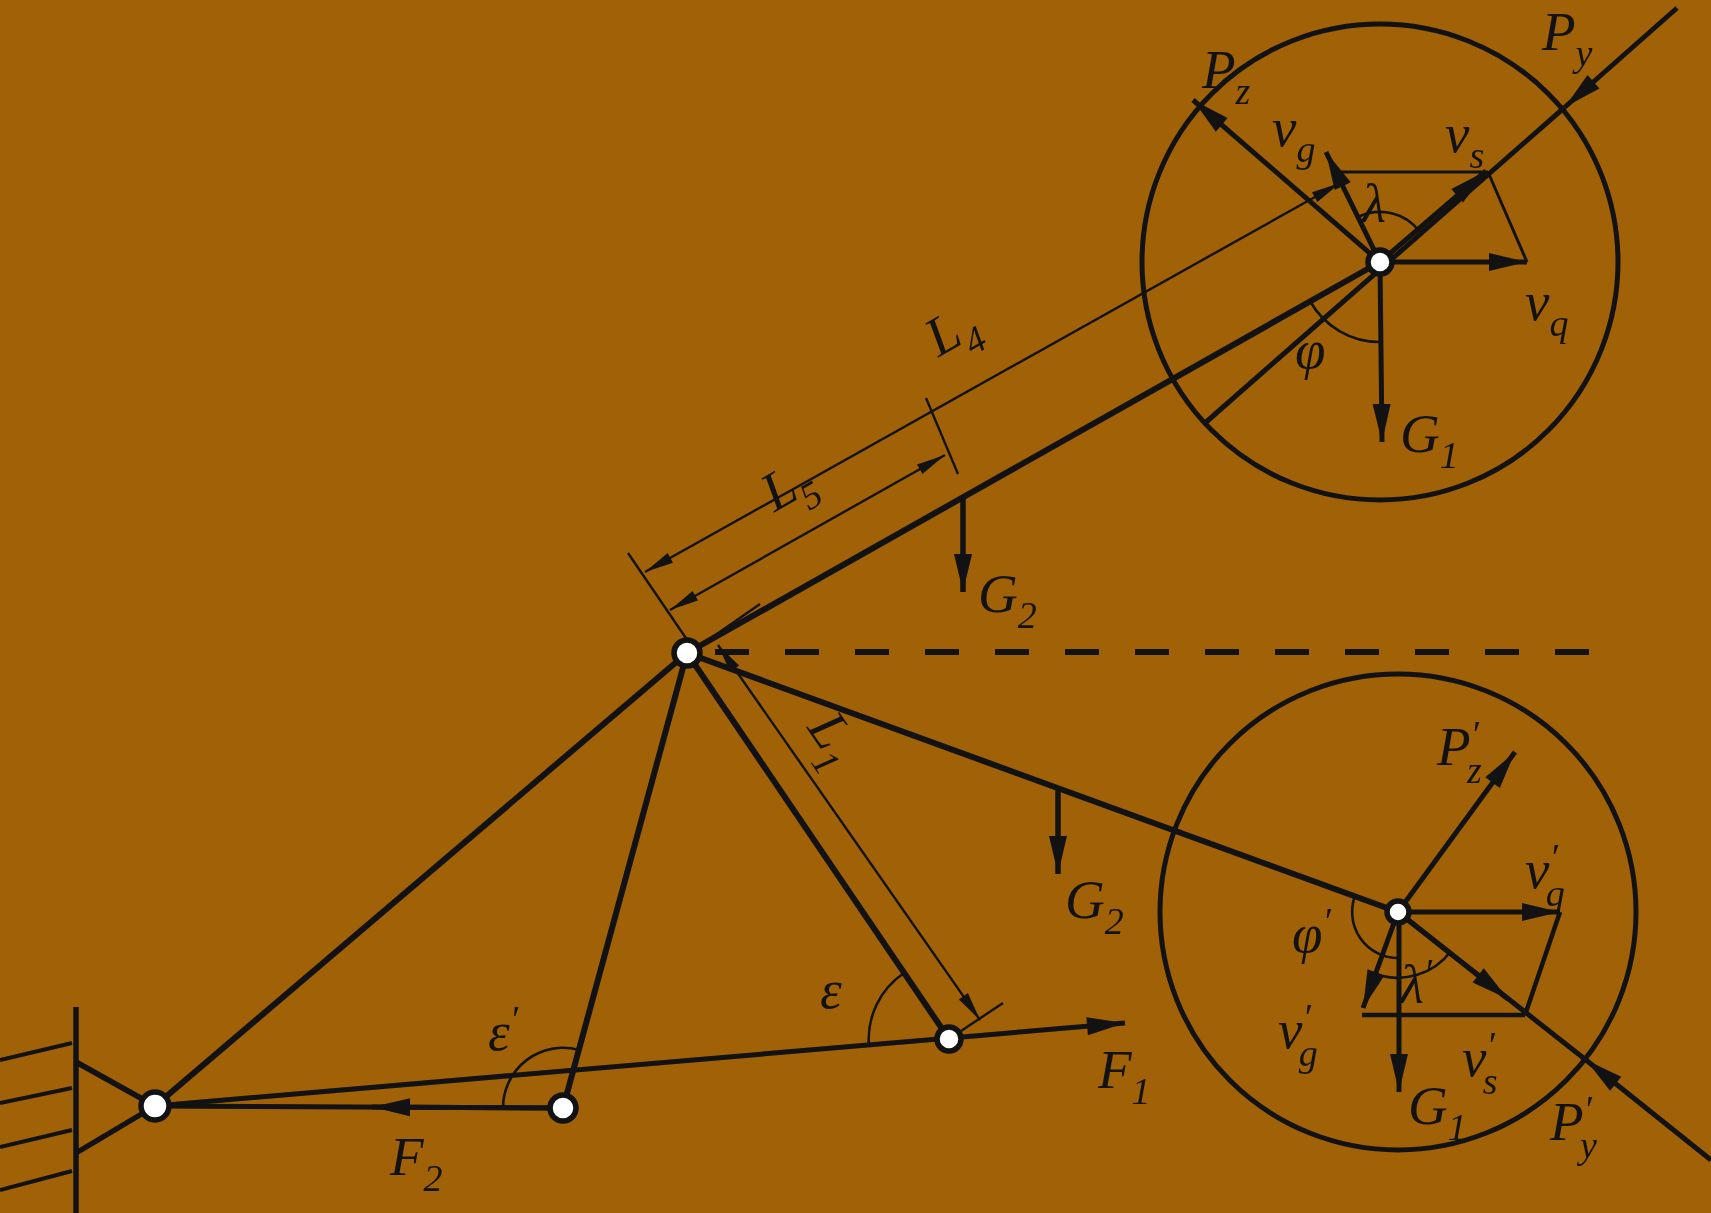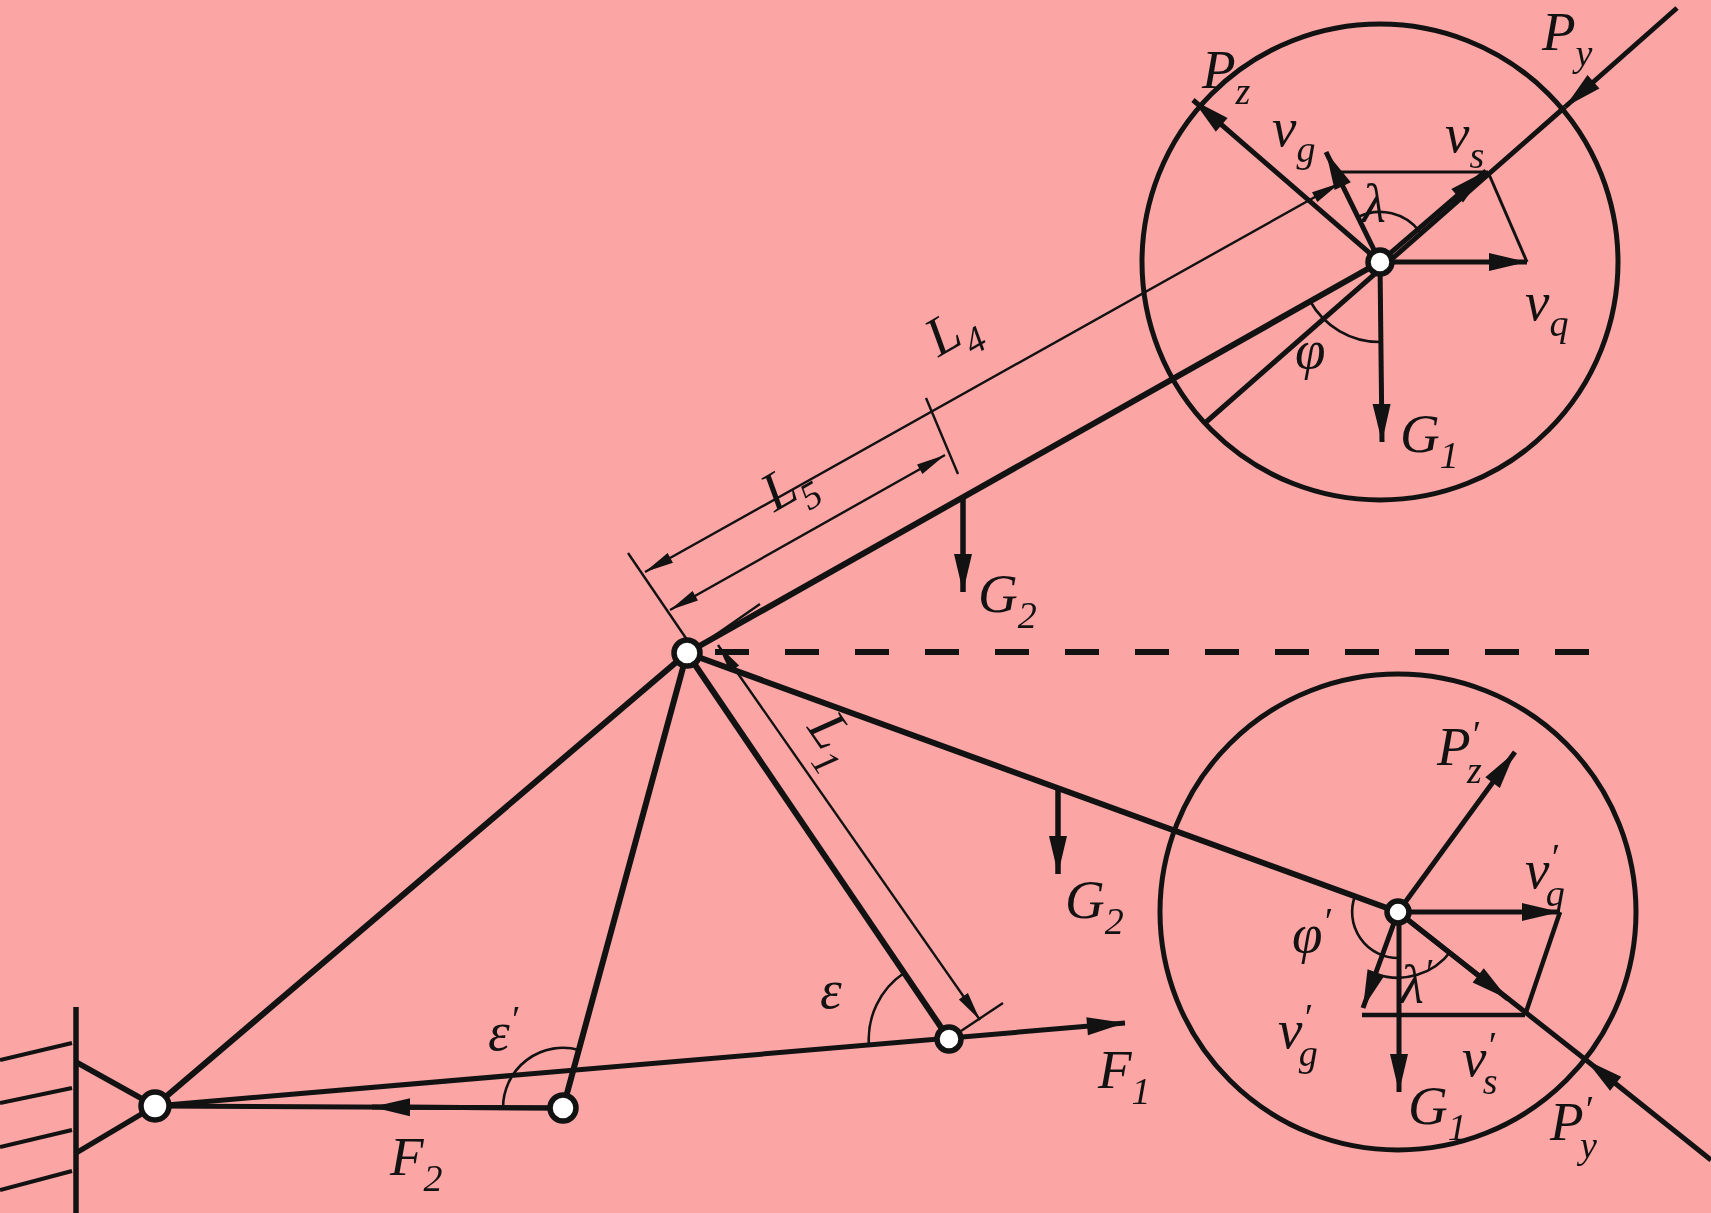--- a/index.html
+++ b/index.html
@@ -1,16 +1,16 @@
 <!DOCTYPE html>
 <html><head>
 <meta charset="utf-8">
 <style>
   html,body{margin:0;padding:0;background:#ffffff;}
-  .stage{width:1711px;height:1213px;position:relative;background:#fca5a5;overflow:hidden;}
+  .stage{width:1711px;height:1213px;position:relative;background:#a16207;overflow:hidden;}
   svg{display:block;}
   .lbl{font-family:"Liberation Serif","DejaVu Serif",serif;font-style:italic;font-size:55px;fill:#121212;}
   .sb{font-size:38px;}
   .sp{font-size:38px;}
   .stroke{stroke:#121212;fill:none;}
 </style>
 </head>
 <body>
 
 <div class="stage">

